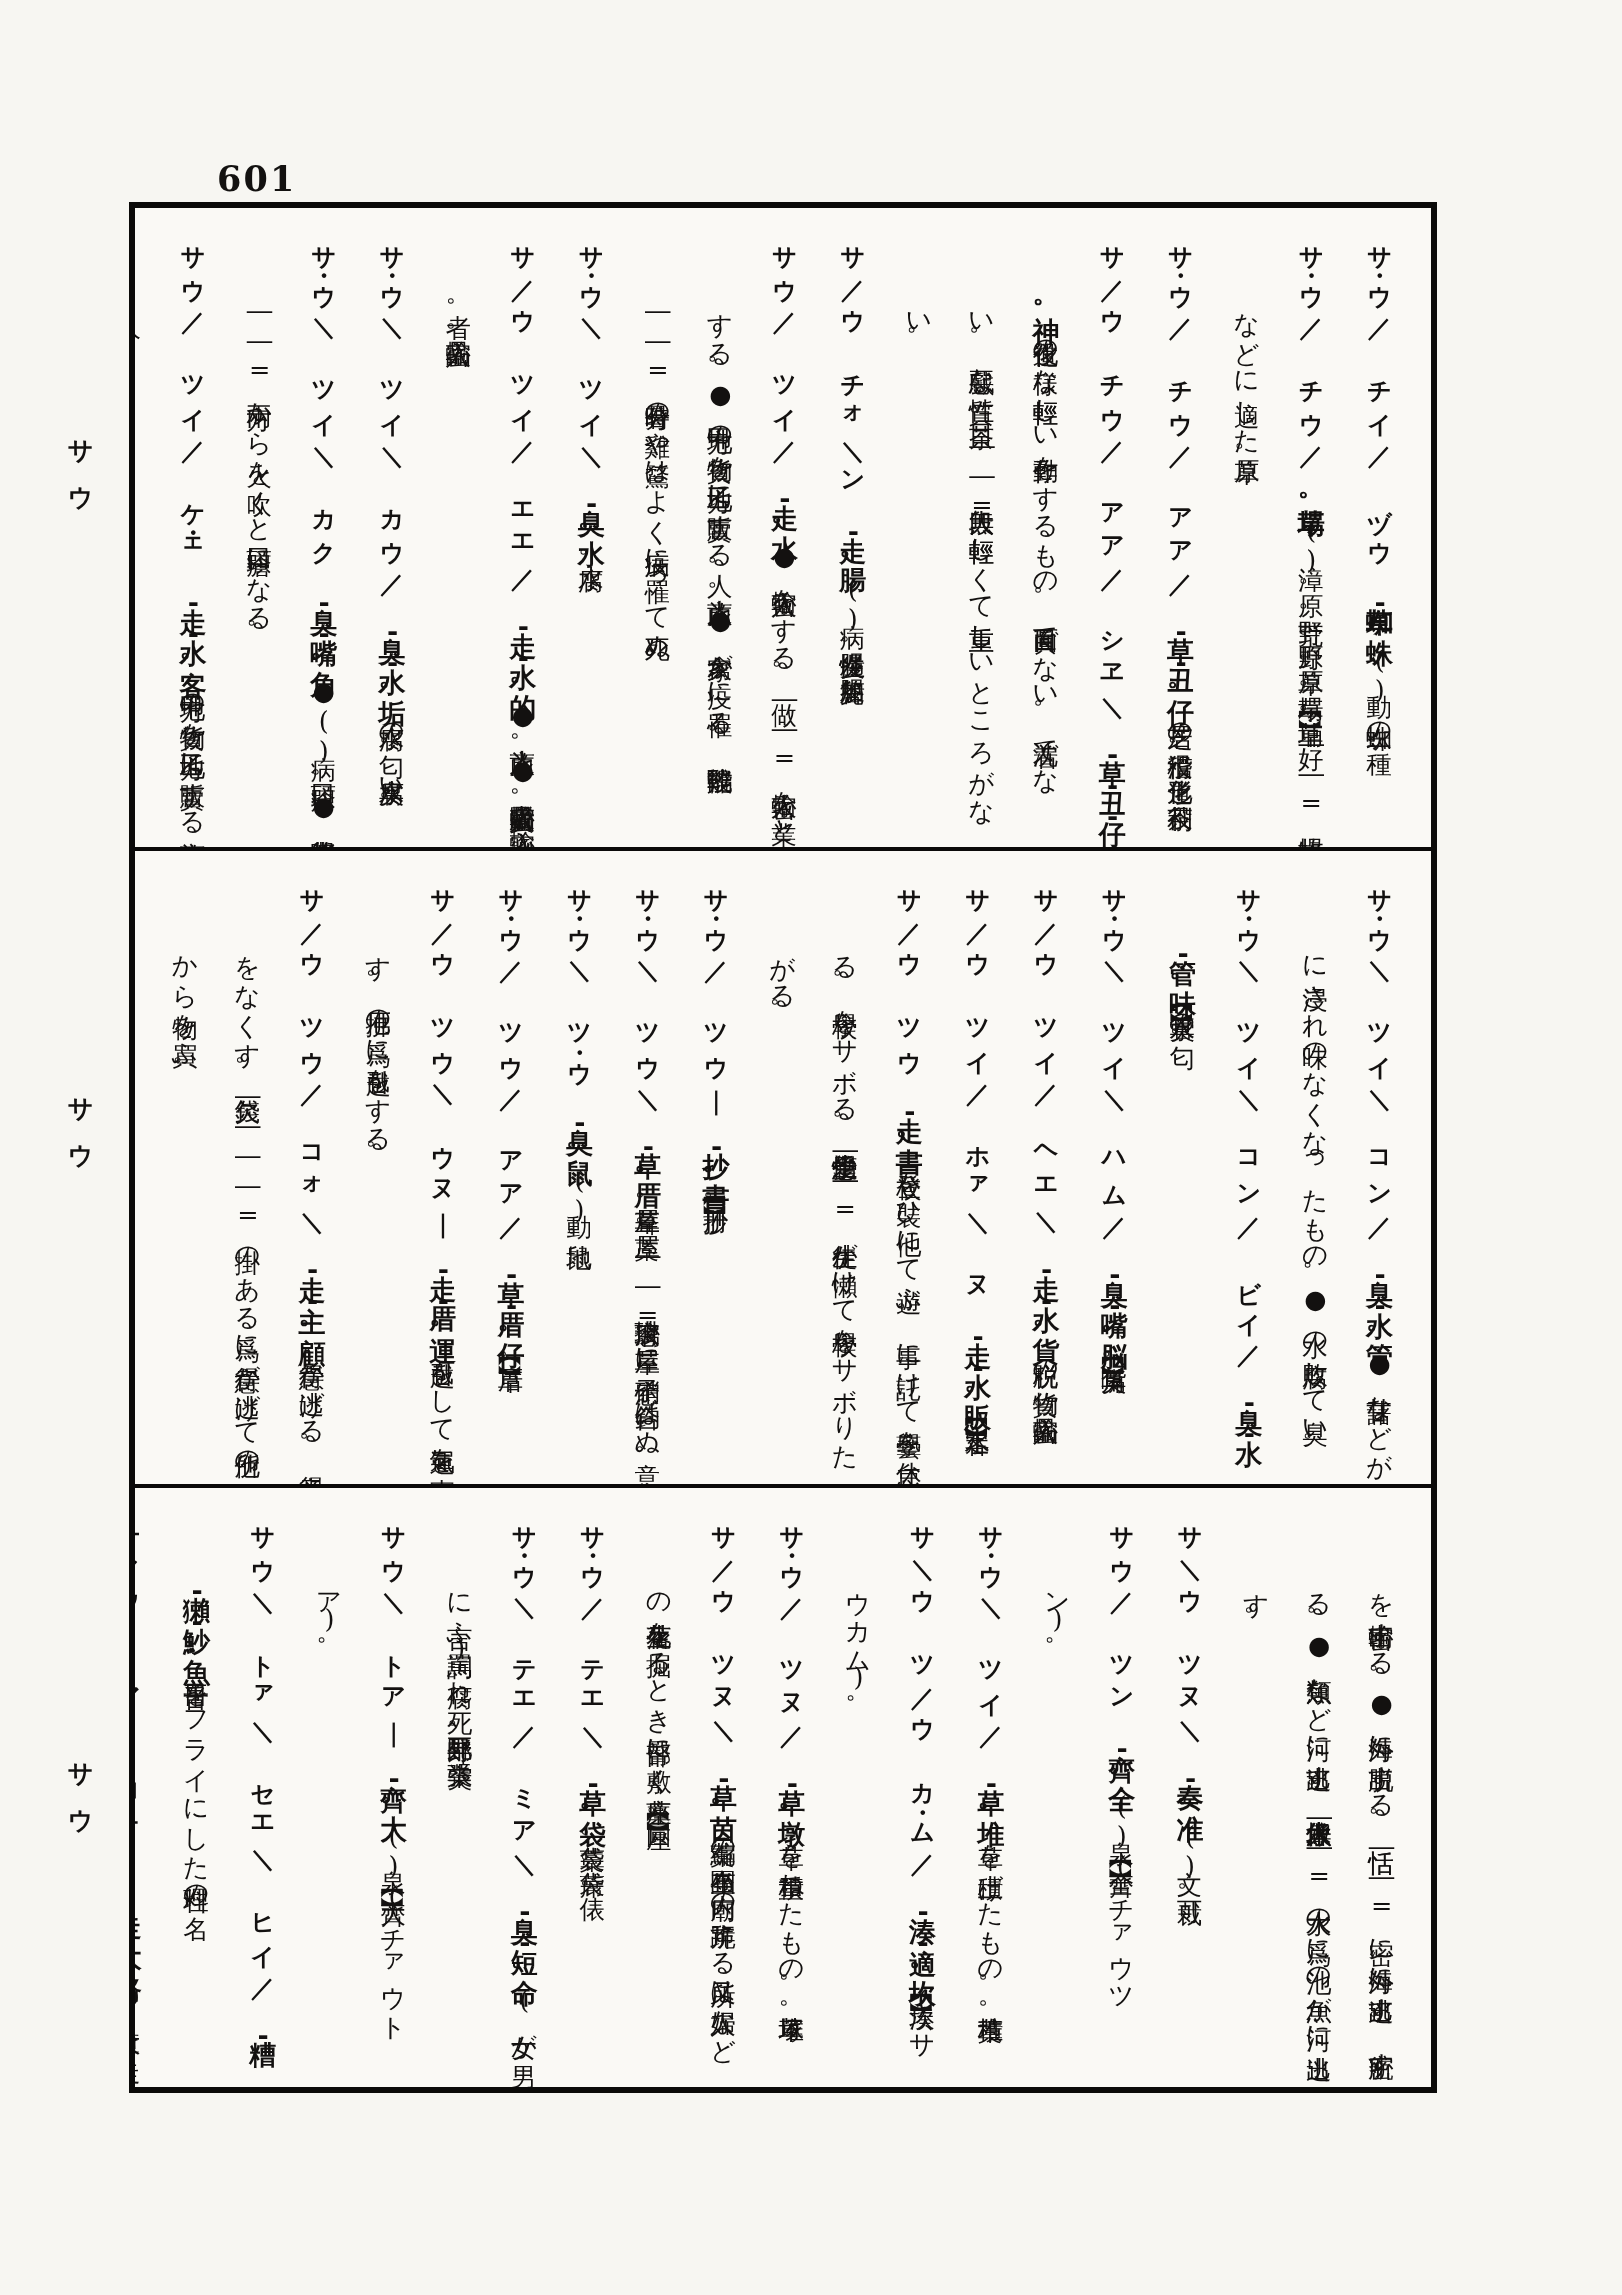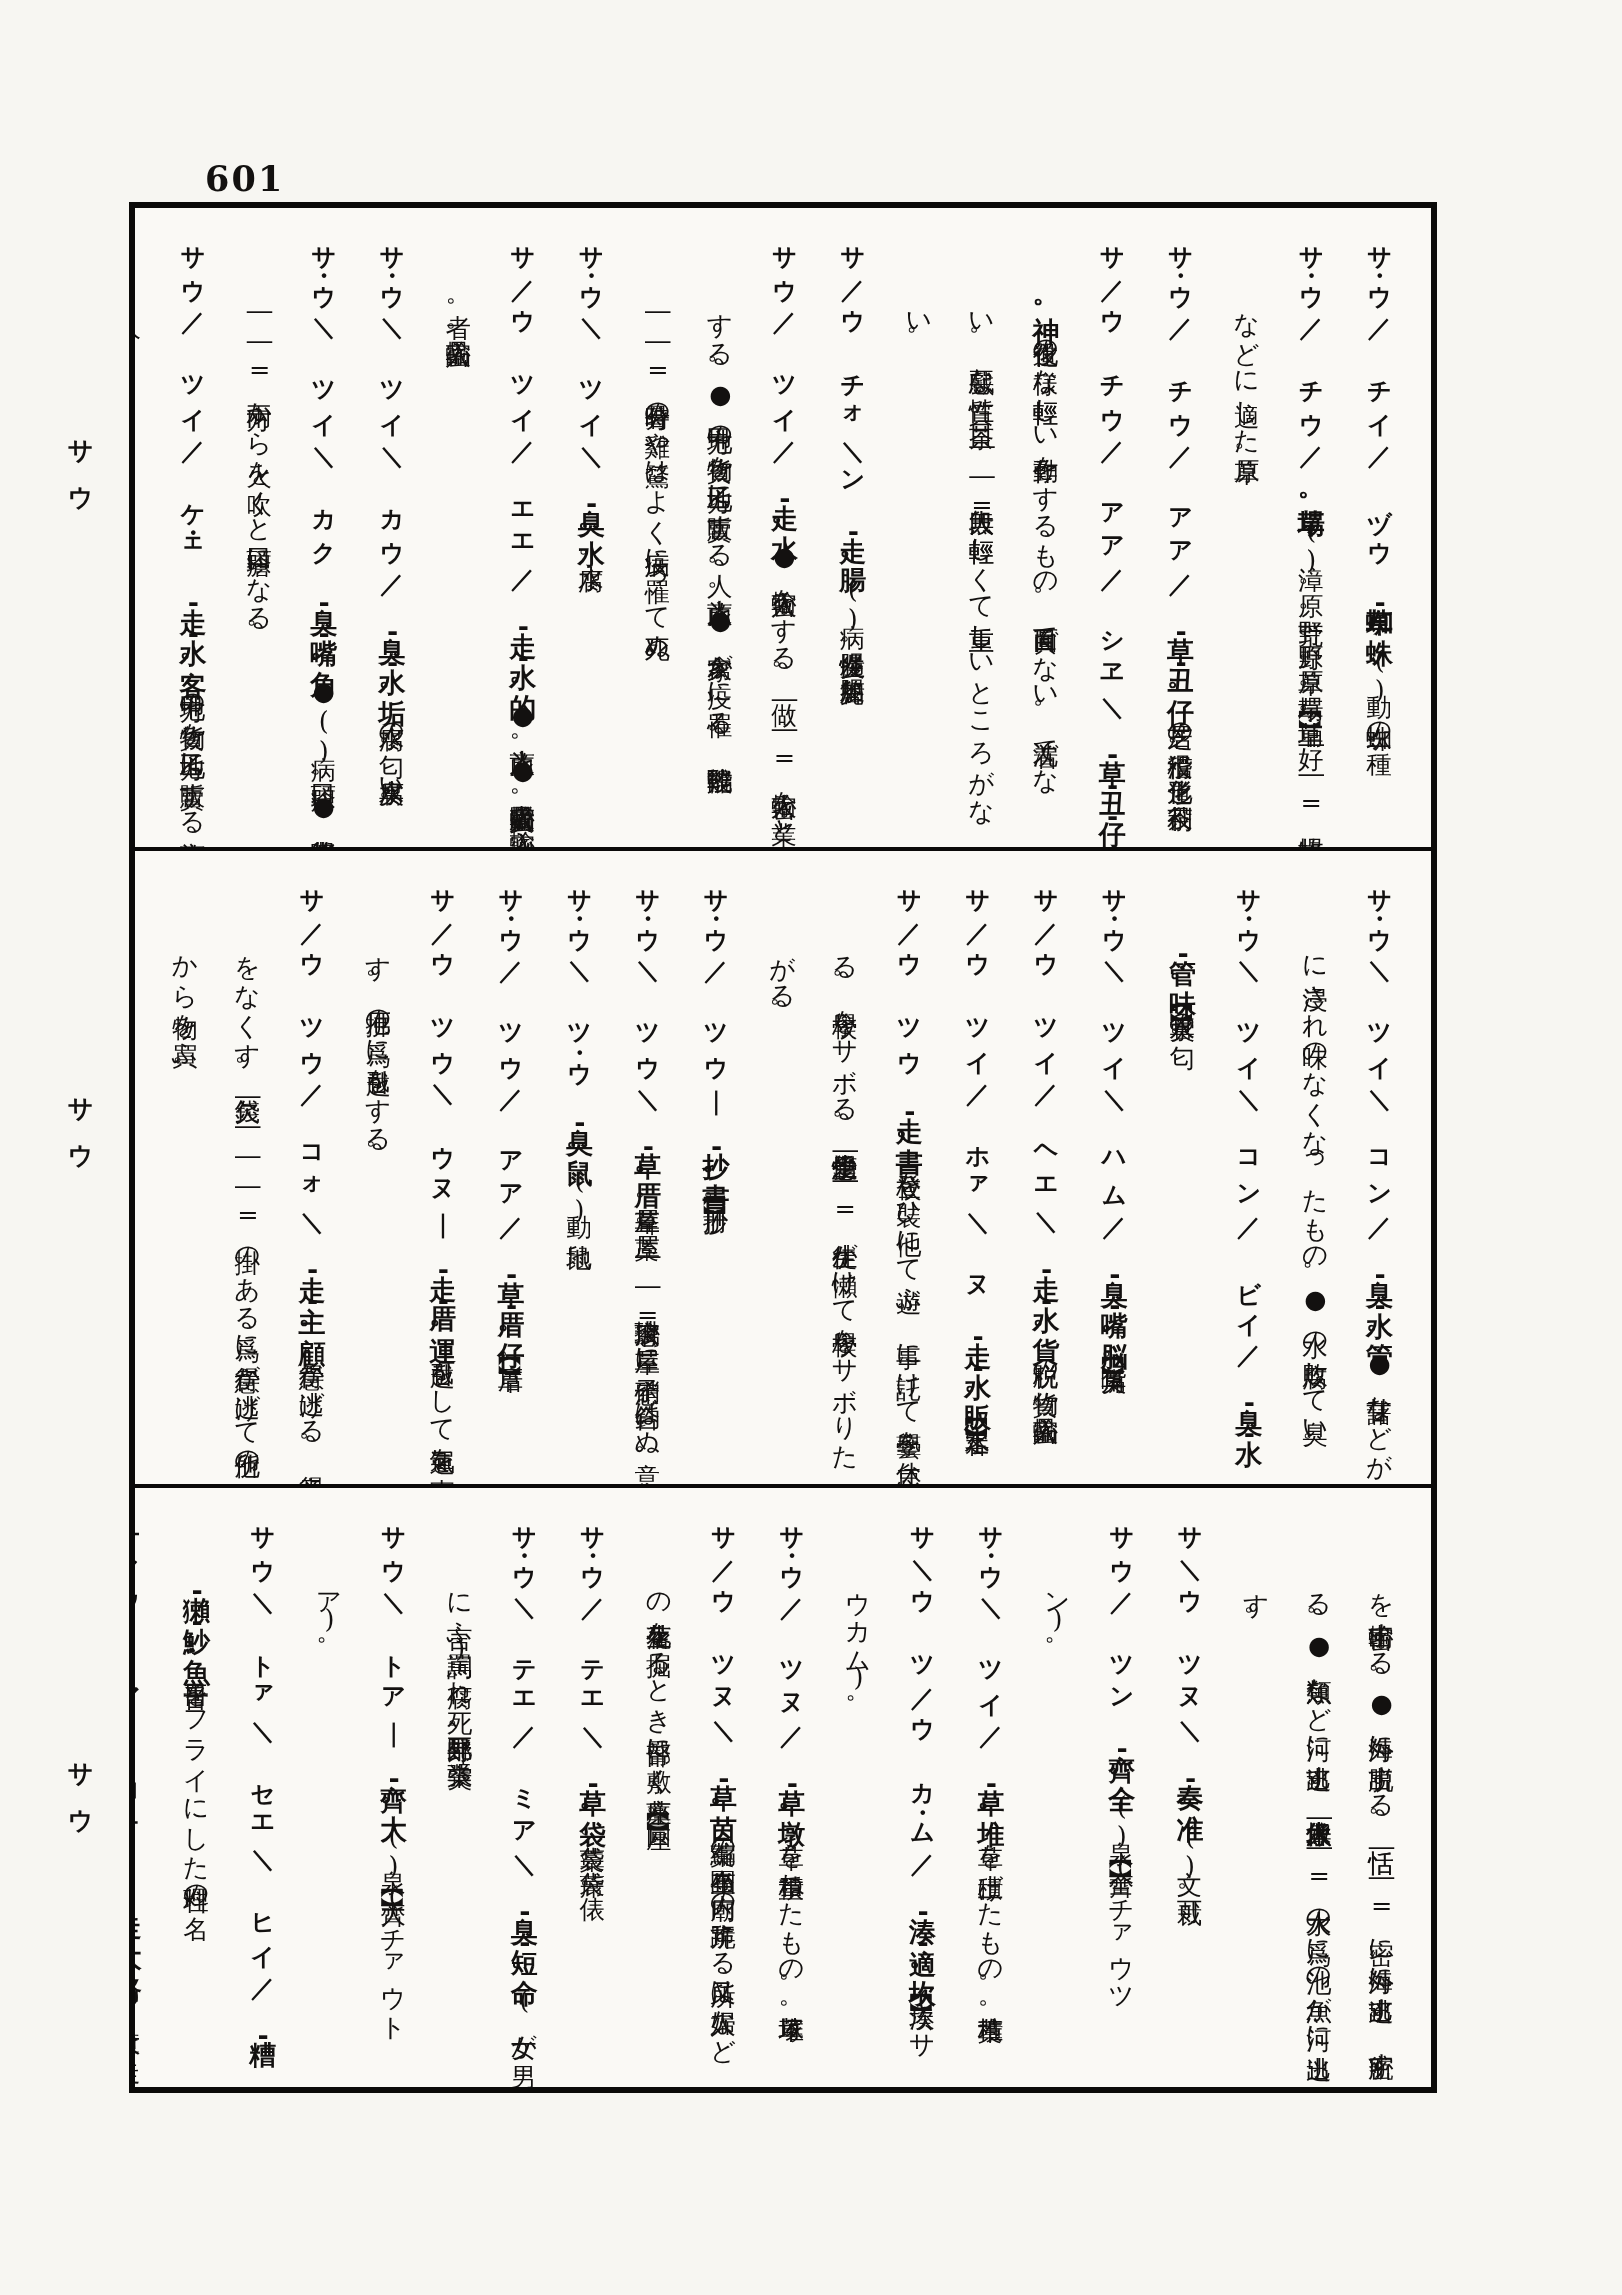--- a/index.html
+++ b/index.html
@@ -2,21 +2,21 @@
 <html style="font-size:8.7px"><head>
 <meta charset="utf-8">
 <style>
   html,body{margin:0;padding:0;}
   body{
     width:1623px;height:2295px;position:relative;
     background:#f7f6f2;color:#131110;
     font-family:"DejaVu Serif",serif;
   }
   .page-number{
-    position:absolute;left:205px;top:158px;
+    position:absolute;left:217px;top:158px;
     font-size:35px;font-weight:700;letter-spacing:2.2px;
     font-family:"DejaVu Serif",serif;
   }
   .frame{
     position:absolute;left:129px;top:202px;width:1308px;height:1891px;
     box-sizing:border-box;border:6.5px solid #0b0a09;background:#faf9f5;
     display:flex;flex-direction:column;
   }
   .band{
     box-sizing:border-box;

